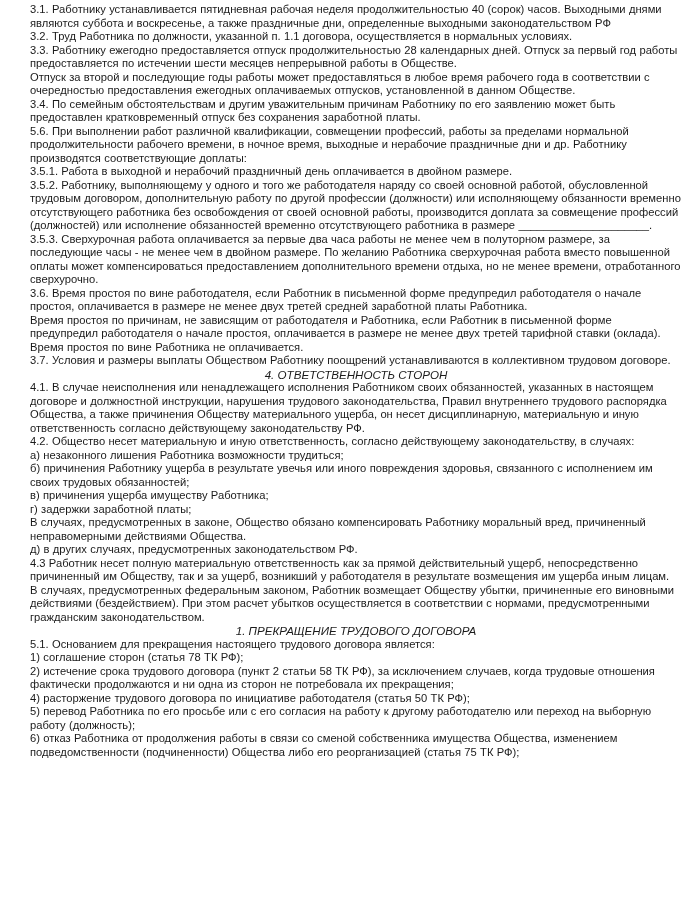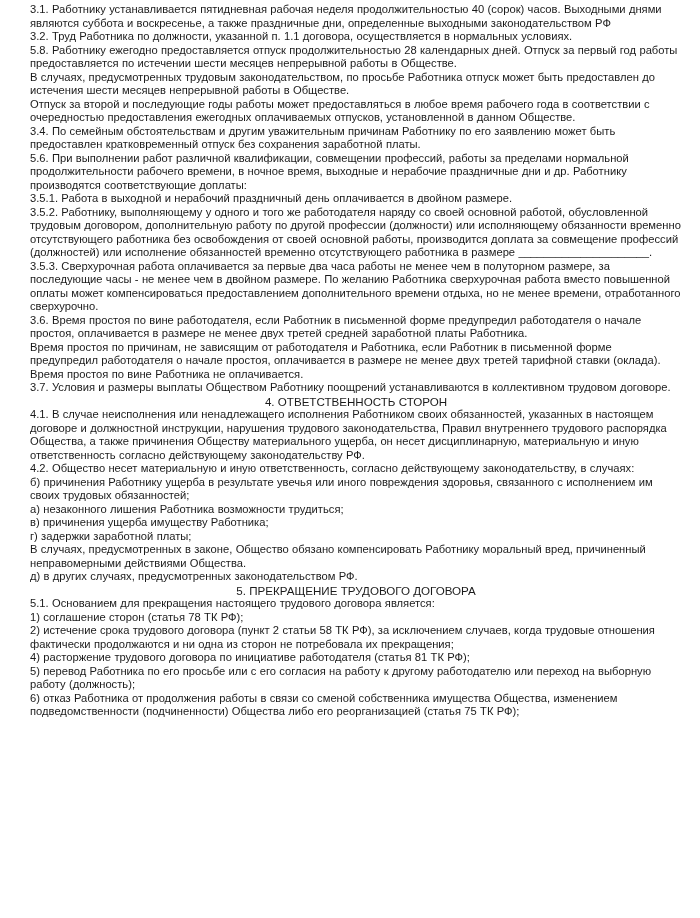--- a/index.html
+++ b/index.html
@@ -22,50 +22,52 @@
   .para {
     margin: 0;
     text-align: left;
     word-spacing: 0.2px;
   }
   .heading {
     margin: 0;
     text-align: center;
     font-weight: normal;
     font-size: 11.6px;
+    font-style: italic;
   }
 </style>
 </head>
 <body style="background: rgb(255, 255, 255);">
 
 <div class="page" style="color: rgb(26, 26, 26);">
   <div id="doc-content">
       <p class="para">3.1. Работнику устанавливается пятидневная рабочая неделя продолжительностью 40 (сорок) часов. Выходными днями являются суббота и воскресенье, а также праздничные дни, определенные выходными законодательством РФ</p>
       <p class="para">3.2. Труд Работника по должности, указанной п. 1.1 договора, осуществляется в нормальных условиях.</p>
-      <p class="para">5.8. Работнику ежегодно предоставляется отпуск продолжительностью 28 календарных дней. Отпуск за первый год работы предоставляется по истечении шести месяцев непрерывной работы в Обществе.</p>
-      <p class="para">В случаях, предусмотренных трудовым законодательством, по просьбе Работника отпуск может быть предоставлен до истечения шести месяцев непрерывной работы в Обществе.</p>
+      <p class="para">3.3. Работнику ежегодно предоставляется отпуск продолжительностью 28 календарных дней. Отпуск за первый год работы предоставляется по истечении шести месяцев непрерывной работы в Обществе.</p>
       <p class="para">Отпуск за второй и последующие годы работы может предоставляться в любое время рабочего года в соответствии с очередностью предоставления ежегодных оплачиваемых отпусков, установленной в данном Обществе.</p>
       <p class="para">3.4. По семейным обстоятельствам и другим уважительным причинам Работнику по его заявлению может быть предоставлен кратковременный отпуск без сохранения заработной платы.</p>
       <p class="para">5.6. При выполнении работ различной квалификации, совмещении профессий, работы за пределами нормальной продолжительности рабочего времени, в ночное время, выходные и нерабочие праздничные дни и др. Работнику производятся соответствующие доплаты:</p>
       <p class="para">3.5.1. Работа в выходной и нерабочий праздничный день оплачивается в двойном размере.</p>
       <p class="para">3.5.2. Работнику, выполняющему у одного и того же работодателя наряду со своей основной работой, обусловленной трудовым договором, дополнительную работу по другой профессии (должности) или исполняющему обязанности временно отсутствующего работника без освобождения от своей основной работы, производится доплата за совмещение профессий (должностей) или исполнение обязанностей временно отсутствующего работника в размере _____________________.</p>
       <p class="para">3.5.3. Сверхурочная работа оплачивается за первые два часа работы не менее чем в полуторном размере, за последующие часы - не менее чем в двойном размере. По желанию Работника сверхурочная работа вместо повышенной оплаты может компенсироваться предоставлением дополнительного времени отдыха, но не менее времени, отработанного сверхурочно.</p>
       <p class="para">3.6. Время простоя по вине работодателя, если Работник в письменной форме предупредил работодателя о начале простоя, оплачивается в размере не менее двух третей средней заработной платы Работника.</p>
       <p class="para">Время простоя по причинам, не зависящим от работодателя и Работника, если Работник в письменной форме предупредил работодателя о начале простоя, оплачивается в размере не менее двух третей тарифной ставки (оклада). Время простоя по вине Работника не оплачивается.</p>
       <p class="para">3.7. Условия и размеры выплаты Обществом Работнику поощрений устанавливаются в коллективном трудовом договоре.</p>
       <p class="heading">4. ОТВЕТСТВЕННОСТЬ СТОРОН</p>
       <p class="para">4.1. В случае неисполнения или ненадлежащего исполнения Работником своих обязанностей, указанных в настоящем договоре и должностной инструкции, нарушения трудового законодательства, Правил внутреннего трудового распорядка Общества, а также причинения Обществу материального ущерба, он несет дисциплинарную, материальную и иную ответственность согласно действующему законодательству РФ.</p>
       <p class="para">4.2. Общество несет материальную и иную ответственность, согласно действующему законодательству, в случаях:</p>
+      <p class="para">а) незаконного лишения Работника возможности трудиться;</p>
       <p class="para">б) причинения Работнику ущерба в результате увечья или иного повреждения здоровья, связанного с исполнением им своих трудовых обязанностей;</p>
-      <p class="para">а) незаконного лишения Работника возможности трудиться;</p>
       <p class="para">в) причинения ущерба имуществу Работника;</p>
       <p class="para">г) задержки заработной платы;</p>
       <p class="para">В случаях, предусмотренных в законе, Общество обязано компенсировать Работнику моральный вред, причиненный неправомерными действиями Общества.</p>
       <p class="para">д) в других случаях, предусмотренных законодательством РФ.</p>
-      <p class="heading">5. ПРЕКРАЩЕНИЕ ТРУДОВОГО ДОГОВОРА</p>
+      <p class="para">4.3 Работник несет полную материальную ответственность как за прямой действительный ущерб, непосредственно причиненный им Обществу, так и за ущерб, возникший у работодателя в результате возмещения им ущерба иным лицам.</p>
+      <p class="para">В случаях, предусмотренных федеральным законом, Работник возмещает Обществу убытки, причиненные его виновными действиями (бездействием). При этом расчет убытков осуществляется в соответствии с нормами, предусмотренными гражданским законодательством.</p>
+      <p class="heading">1. ПРЕКРАЩЕНИЕ ТРУДОВОГО ДОГОВОРА</p>
       <p class="para">5.1. Основанием для прекращения настоящего трудового договора является:</p>
       <p class="para">1) соглашение сторон (статья 78 ТК РФ);</p>
       <p class="para">2) истечение срока трудового договора (пункт 2 статьи 58 ТК РФ), за исключением случаев, когда трудовые отношения фактически продолжаются и ни одна из сторон не потребовала их прекращения;</p>
-      <p class="para">4) расторжение трудового договора по инициативе работодателя (статья 81 ТК РФ);</p>
+      <p class="para">4) расторжение трудового договора по инициативе работодателя (статья 50 ТК РФ);</p>
       <p class="para">5) перевод Работника по его просьбе или с его согласия на работу к другому работодателю или переход на выборную работу (должность);</p>
       <p class="para">6) отказ Работника от продолжения работы в связи со сменой собственника имущества Общества, изменением подведомственности (подчиненности) Общества либо его реорганизацией (статья 75 ТК РФ);</p>
     </div>
 </div>
 
 </body></html>

